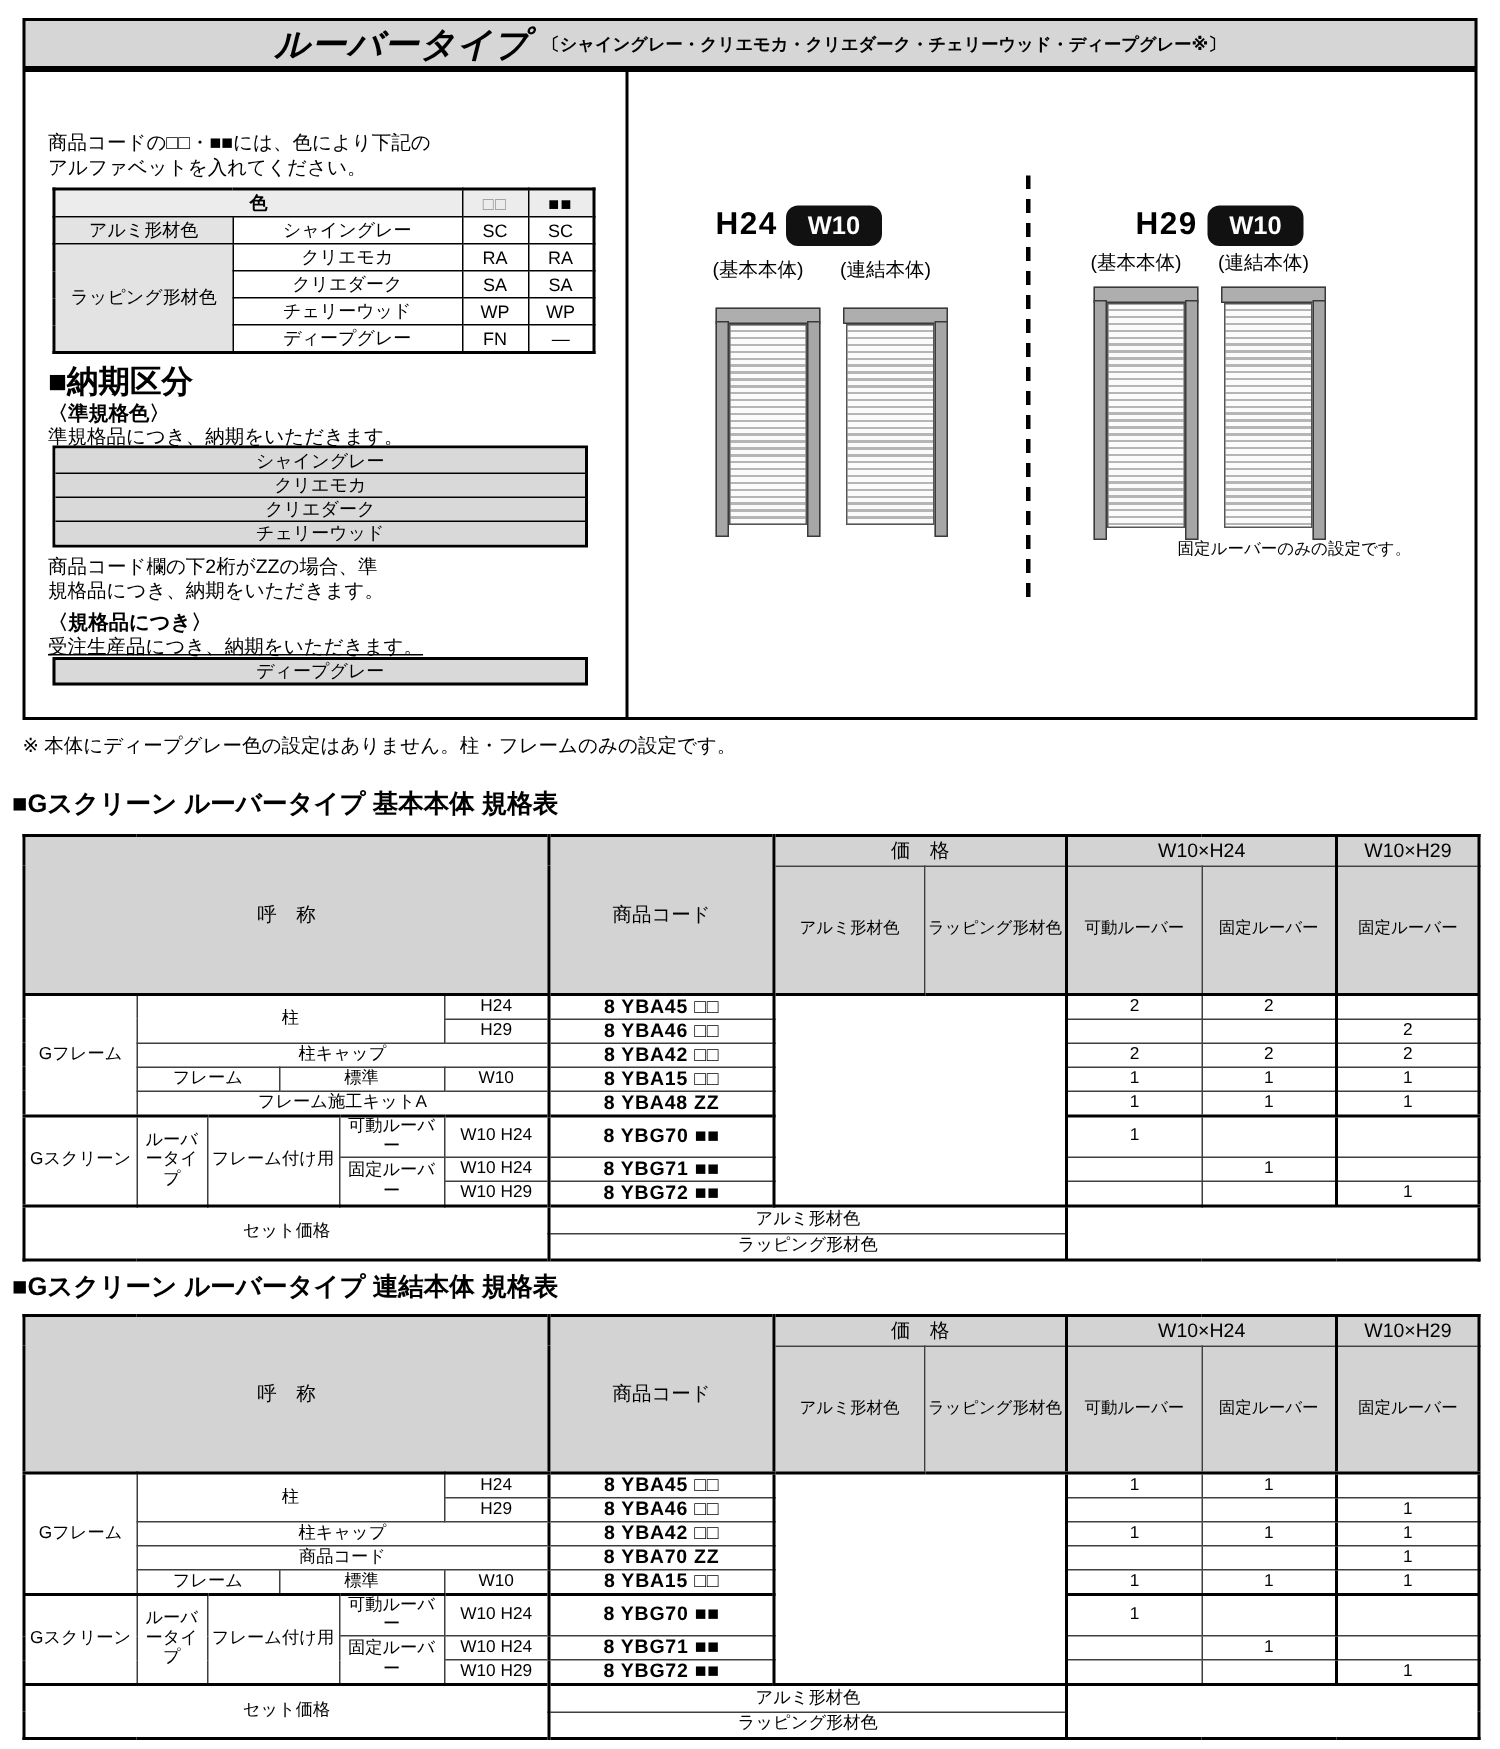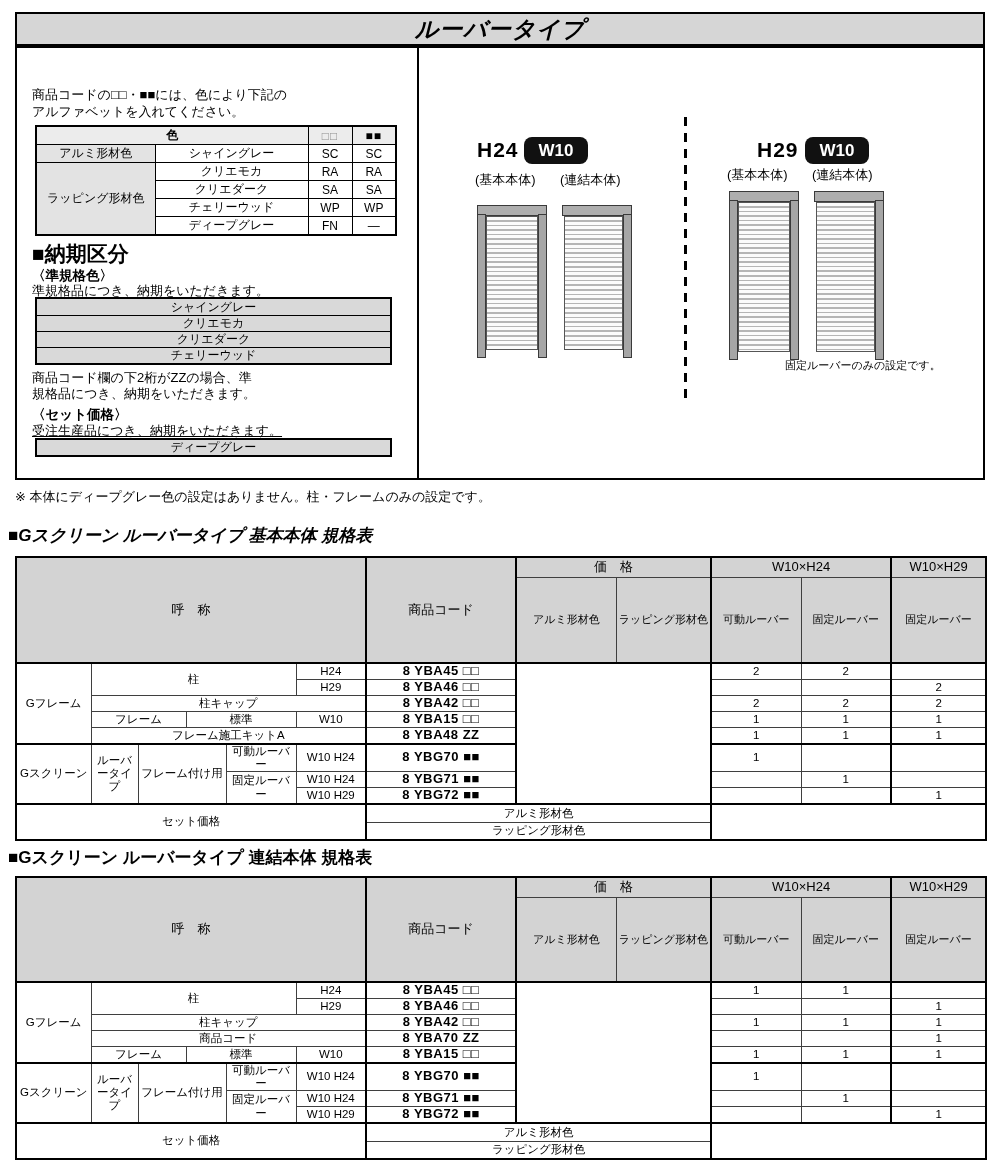--- a/index.html
+++ b/index.html
@@ -65,20 +65,21 @@
   .br2 { border-right:2px solid #000 !important; }
   .bt2 { border-top:2px solid #000 !important; }
   .bb2 { border-bottom:2px solid #000 !important; }
   .merged { background:#fff; }
 </style>
 </head>
 <body>
 
 <div class="title-bar">
   <span class="title-main">ルーバータイプ</span>
+  <span class="title-sub">〔シャイングレー・クリエモカ・クリエダーク・チェリーウッド・ディープグレー※〕</span>
 </div>
 
 <div class="main-box">
 
   <div class="left-panel">
     <div class="abs txt" style="left:15px; top:38px;">商品コードの□□・■■には、色により下記の</div>
     <div class="abs txt" style="left:15px; top:55px;">アルファベットを入れてください。</div>
 
     <table class="color-table abs" style="left:18px; top:77px;">
       <colgroup>
@@ -130,21 +131,21 @@
     <div class="color-list abs" style="left:18px; top:249px;">
       <div class="color-list-item">シャイングレー</div>
       <div class="color-list-item">クリエモカ</div>
       <div class="color-list-item">クリエダーク</div>
       <div class="color-list-item">チェリーウッド</div>
     </div>
 
     <div class="abs txt" style="left:15px; top:321px;">商品コード欄の下2桁がZZの場合、準</div>
     <div class="abs txt" style="left:15px; top:337px;">規格品につき、納期をいただきます。</div>
 
-    <div class="abs small-label" style="left:15px; top:358px;">〈セット価格〉</div>
+    <div class="abs small-label" style="left:15px; top:358px;">〈規格品につき〉</div>
     <div class="abs txt" style="left:15px; top:374px;text-decoration:underline;">受注生産品につき、納期をいただきます。</div>
     <div class="single-bar abs" style="left:18px; top:390px;">ディープグレー</div>
   </div>
 
   <div class="dash-sep" style="left:667px; top:69px; height:285px;"></div>
 
   <div class="abs size-label" style="left:460px; top:90px;">H24</div>
   <div class="w-badge" style="left:507px; top:89px;">W10</div>
   <div class="abs caption" style="left:458px; top:123px;">(基本本体)</div>
   <div class="abs caption" style="left:543px; top:123px;">(連結本体)</div>
@@ -173,21 +174,21 @@
   <div class="louver-panel joint" style="left:797px; top:143px; height:161px;">
     <div class="rail"></div>
     <div class="post post-right"></div>
     <div class="slats"></div>
   </div>
   <div class="abs diagram-note" style="left:768px; top:310px;">固定ルーバーのみの設定です。</div>
 </div>
 
 <div class="abs footnote" style="left:15px; top:488px;">※ 本体にディープグレー色の設定はありません。柱・フレームのみの設定です。</div>
 
-<div class="abs table-title" style="left:8px; top:524px;font-style:italic;">■Gスクリーン ルーバータイプ 基本本体 規格表</div>
+<div class="abs table-title" style="left:8px; top:524px;">■Gスクリーン ルーバータイプ 基本本体 規格表</div>
 
 <table class="spec abs" style="left:15px; top:556px;">
   <colgroup>
     <col style="width:75px">
       <col style="width:47px">
       <col style="width:48px">
       <col style="width:40px">
     <col style="width:70px">
       <col style="width:70px">
       <col style="width:150px">

